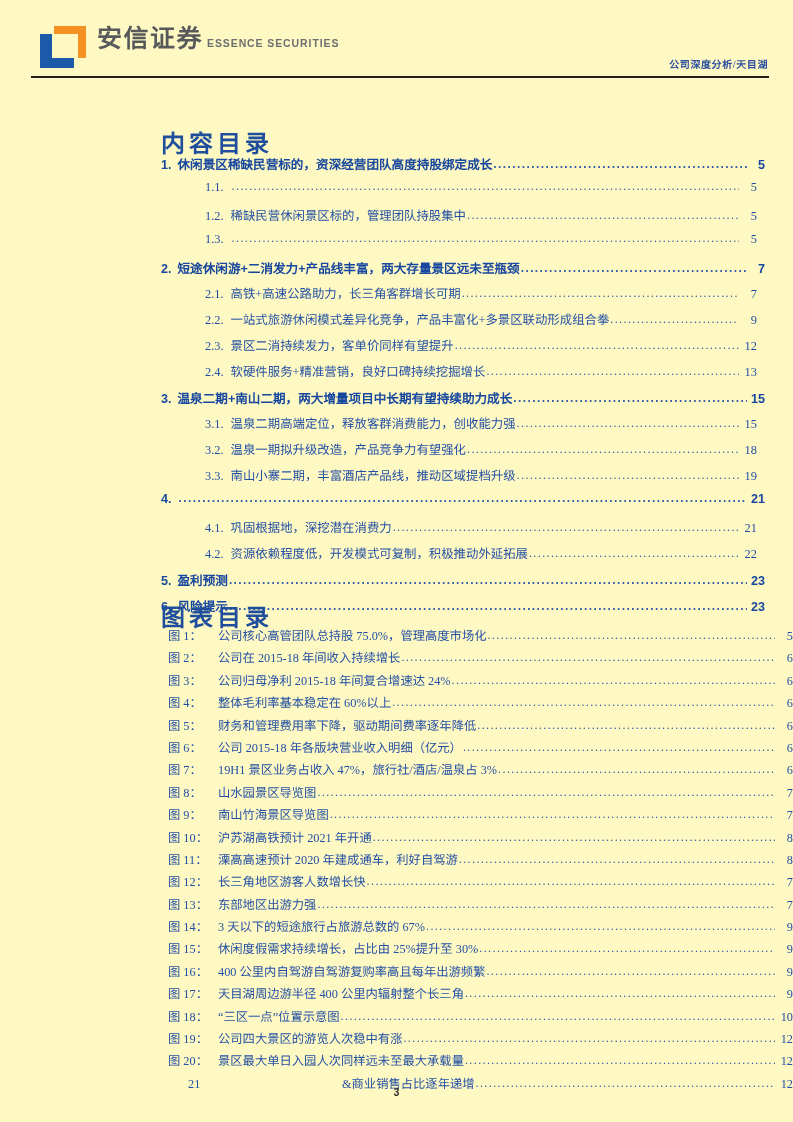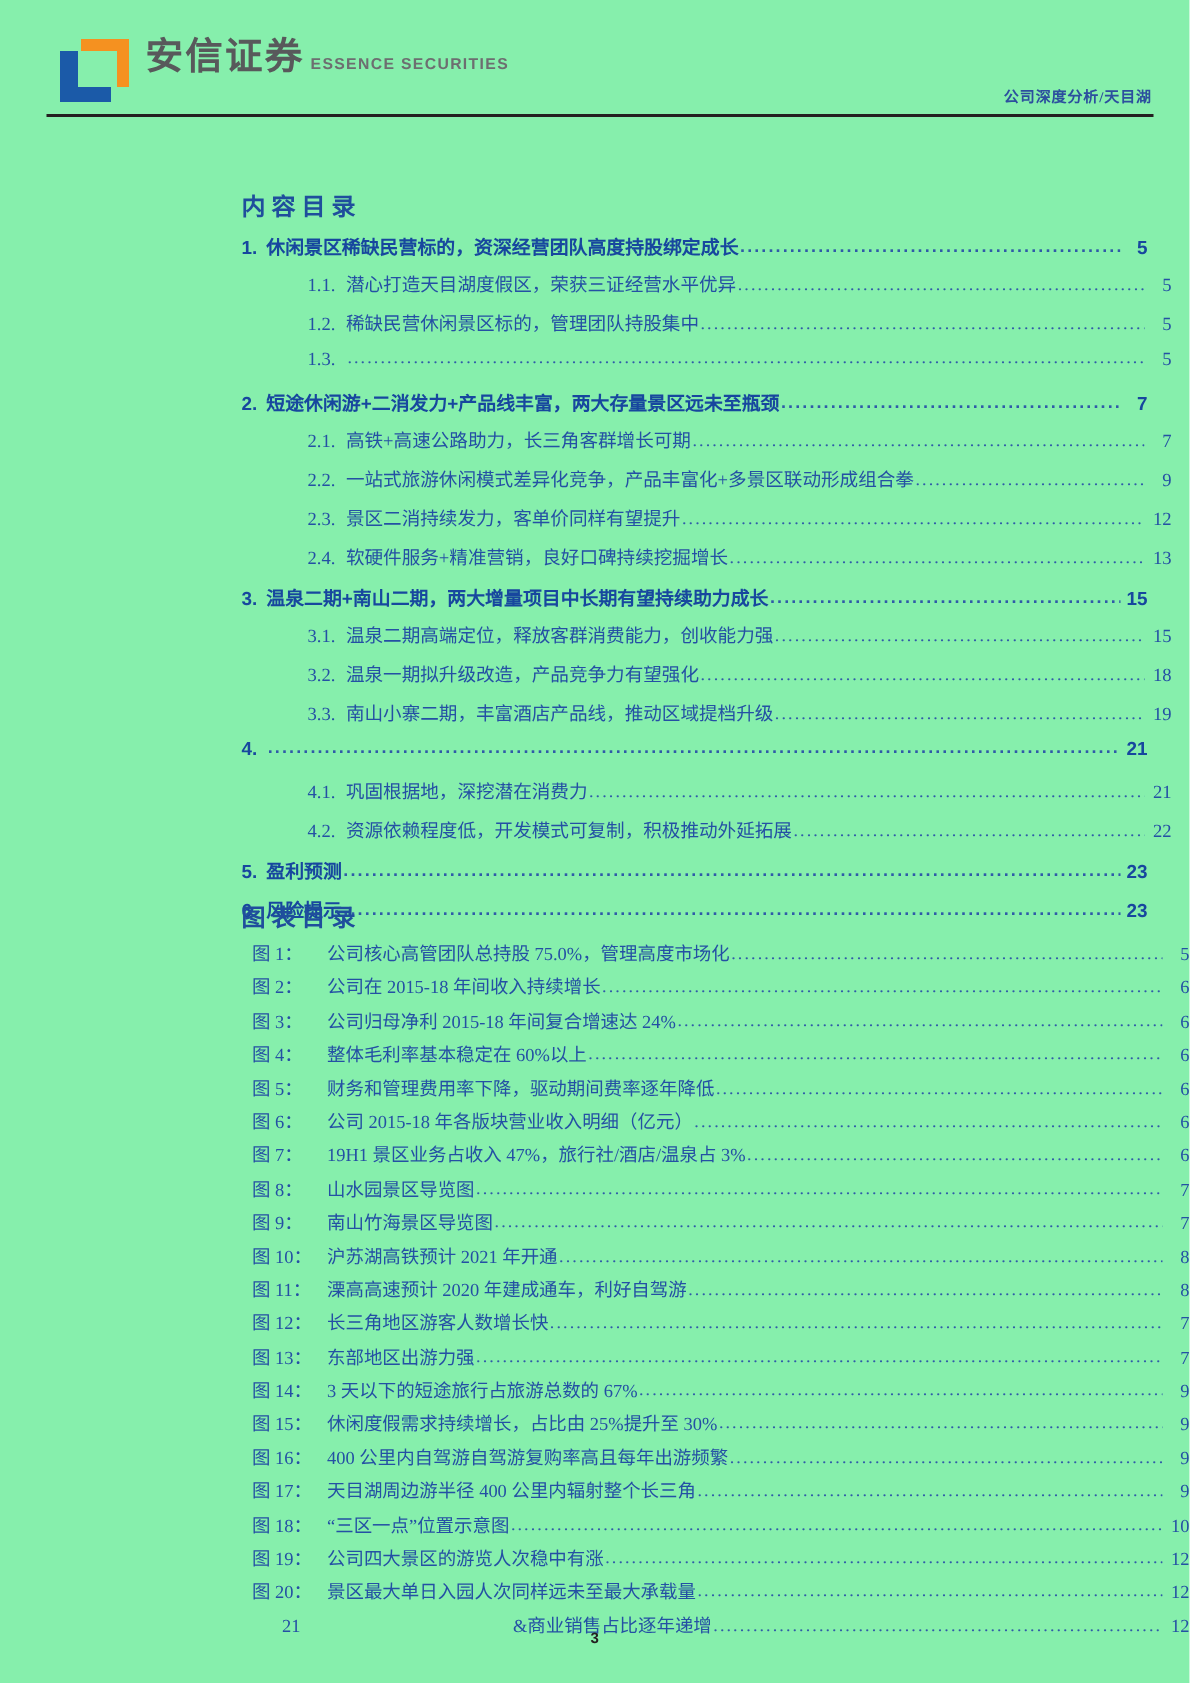--- a/index.html
+++ b/index.html
@@ -10,21 +10,21 @@
   }
   body {
     font-family: "Liberation Serif", "DejaVu Serif", serif;
     color: #1c49a0;
   }
   .page {
     position: relative;
     width: 793px;
     height: 1122px;
     margin: 0 auto;
-    background: #86efac;
+    background: #fef9c3;
     overflow: hidden;
     box-sizing: border-box;
   }
 
   
   .header {
     position: absolute;
     left: 0; right: 0; top: 0;
     height: 82px;
   }
@@ -83,21 +83,21 @@
     right: 24px;
     top: 76px;
     height: 2px;
     background: #231f20;
   }
 
   
   .sec-title {
     position: absolute;
     font-family: "Liberation Sans", "DejaVu Sans", sans-serif;
-    font-size: 16px;
+    font-size: 24px;
     font-weight: 700;
     color: #1f4e9c;
     letter-spacing: 4px;
     white-space: nowrap;
   }
   #toc-title { left: 161px; top: 124px; }
   #fig-title { left: 161px; top: 598px; }
 
   
   .toc-list, .fig-list {
@@ -154,21 +154,21 @@
   }
   .lvl1 .pg { font-size: 12.6px; }
 
   
   .lvl2 {
     font-family: "Liberation Serif", "DejaVu Serif", serif;
     font-weight: 400;
     font-size: 12.4px;
     color: #2450a4;
     padding-left: 205px;
-    padding-right: 12px;
+    padding-right: 36px;
     height: 26px;
   }
   .lvl2 .num { margin-right: 7px; }
   .lvl2 .pg { font-size: 12.4px; }
 
   
   .fig-row {
     display: flex;
     align-items: baseline;
     font-family: "Liberation Serif", "DejaVu Serif", serif;
@@ -253,21 +253,20 @@
   <div class="sec-title" id="toc-title">内容目录</div>
   <div class="toc-list" id="toc-list">
       <div class="toc-row lvl1">
         <span class="num">1.</span>
         <span class="txt">休闲景区稀缺民营标的，资深经营团队高度持股绑定成长</span>
         <span class="leader">........................................................................................................................................................................................................</span>
         <span class="pg">5</span>
       </div>
       <div class="toc-row lvl2">
         <span class="num">1.1.</span>
-        <span class="txt">潜心打造天目湖度假区，荣获三证经营水平优异</span>
         <span class="leader">........................................................................................................................................................................................................</span>
         <span class="pg">5</span>
       </div>
       <div class="toc-row lvl2">
         <span class="num">1.2.</span>
         <span class="txt">稀缺民营休闲景区标的，管理团队持股集中</span>
         <span class="leader">........................................................................................................................................................................................................</span>
         <span class="pg">5</span>
       </div>
       <div class="toc-row lvl2">

